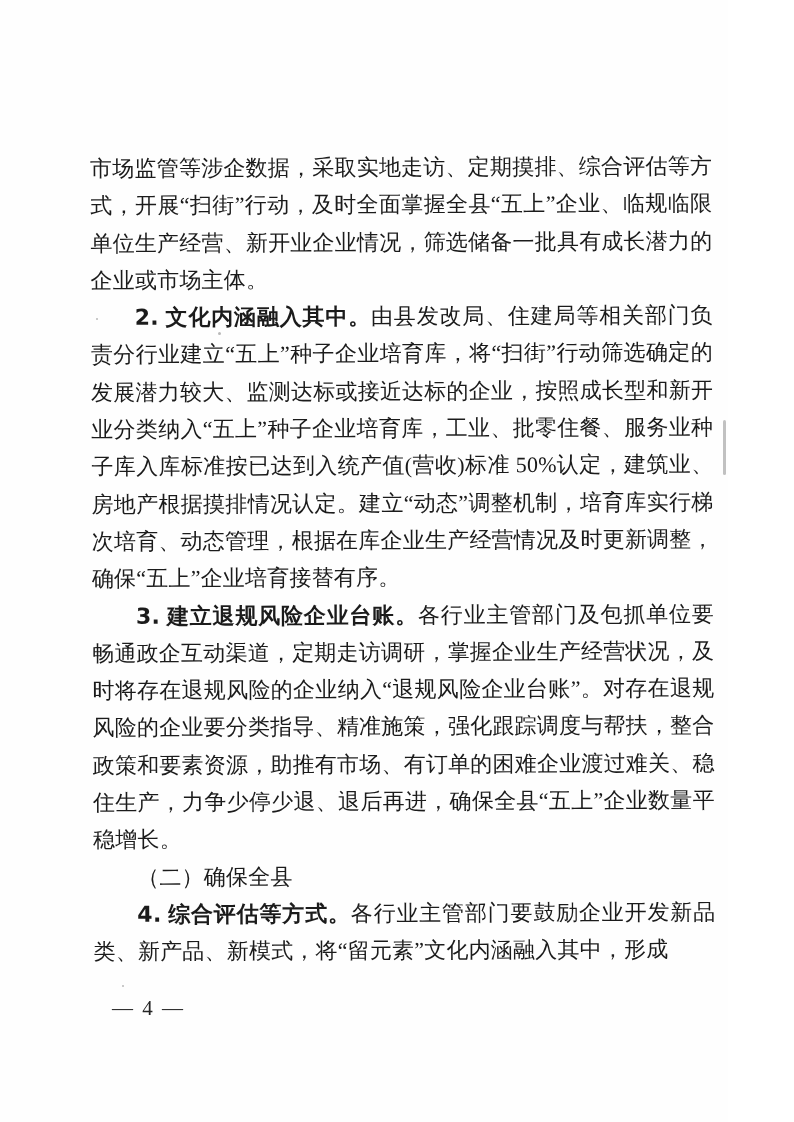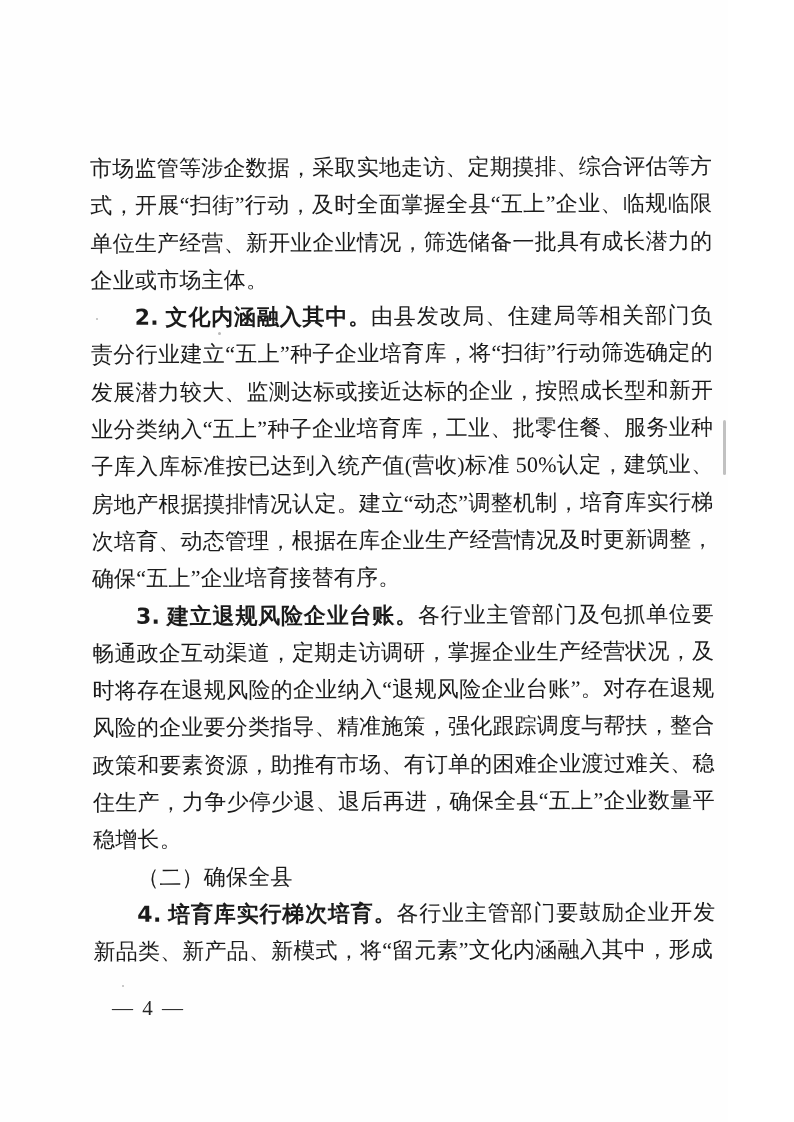--- a/index.html
+++ b/index.html
@@ -80,21 +80,21 @@
   <div class="text-block">
 
     <p><span>市场监管等涉企数据，采取实地走访、定期摸排、综合评估等方式，开展“扫街”行动，及时全面掌握全县“五上”企业、临规临限单位生产经营、新开业企业情况，筛选储备一批具有成长潜力的企业或市场主体。</span></p>
 
     <p class="indent"><span class="para-num">2.</span><span class="para-head">文化内涵融入其中。</span><span>由县发改局、住建局等相关部门负责分行业建立“五上”种子企业培育库，将“扫街”行动筛选确定的发展潜力较大、监测达标或接近达标的企业，按照成长型和新开业分类纳入“五上”种子企业培育库，工业、批零住餐、服务业种子库入库标准按已达到入统产值(营收)标准 50%认定，建筑业、房地产根据摸排情况认定。建立“动态”调整机制，培育库实行梯次培育、动态管理，根据在库企业生产经营情况及时更新调整，确保“五上”企业培育接替有序。</span></p>
 
     <p class="indent"><span class="para-num">3.</span><span class="para-head">建立退规风险企业台账。</span><span>各行业主管部门及包抓单位要畅通政企互动渠道，定期走访调研，掌握企业生产经营状况，及时将存在退规风险的企业纳入“退规风险企业台账”。对存在退规风险的企业要分类指导、精准施策，强化跟踪调度与帮扶，整合政策和要素资源，助推有市场、有订单的困难企业渡过难关、稳住生产，力争少停少退、退后再进，确保全县“五上”企业数量平稳增长。</span></p>
 
     <p class="indent section-heading"><span>（二）确保全县</span></p>
 
-    <p class="indent"><span class="para-num">4.</span><span class="para-head">培育库实行梯次培育。</span><span>各行业主管部门要鼓励企业开发新品类、新产品、新模式，将“留元素”文化内涵融入其中，形成</span></p>
+    <p class="indent"><span class="para-num">4.</span><span class="para-head">综合评估等方式。</span><span>各行业主管部门要鼓励企业开发新品类、新产品、新模式，将“留元素”文化内涵融入其中，形成</span></p>
 
   </div>
 
   <div class="page-footer">— 4 —</div>
 
   <div class="speck" style="left:218px; top:332px; width:3px; height:3px;"></div>
   <div class="speck" style="left:96px;  top:318px; width:2px; height:2px;"></div>
   <div class="speck" style="left:122px; top:985px; width:2px; height:2px;"></div>
   <div class="speck" style="left:788px; top:45px;  width:3px; height:4px;"></div>
   <div class="speck" style="left:789px; top:100px; width:2px; height:3px;"></div>

